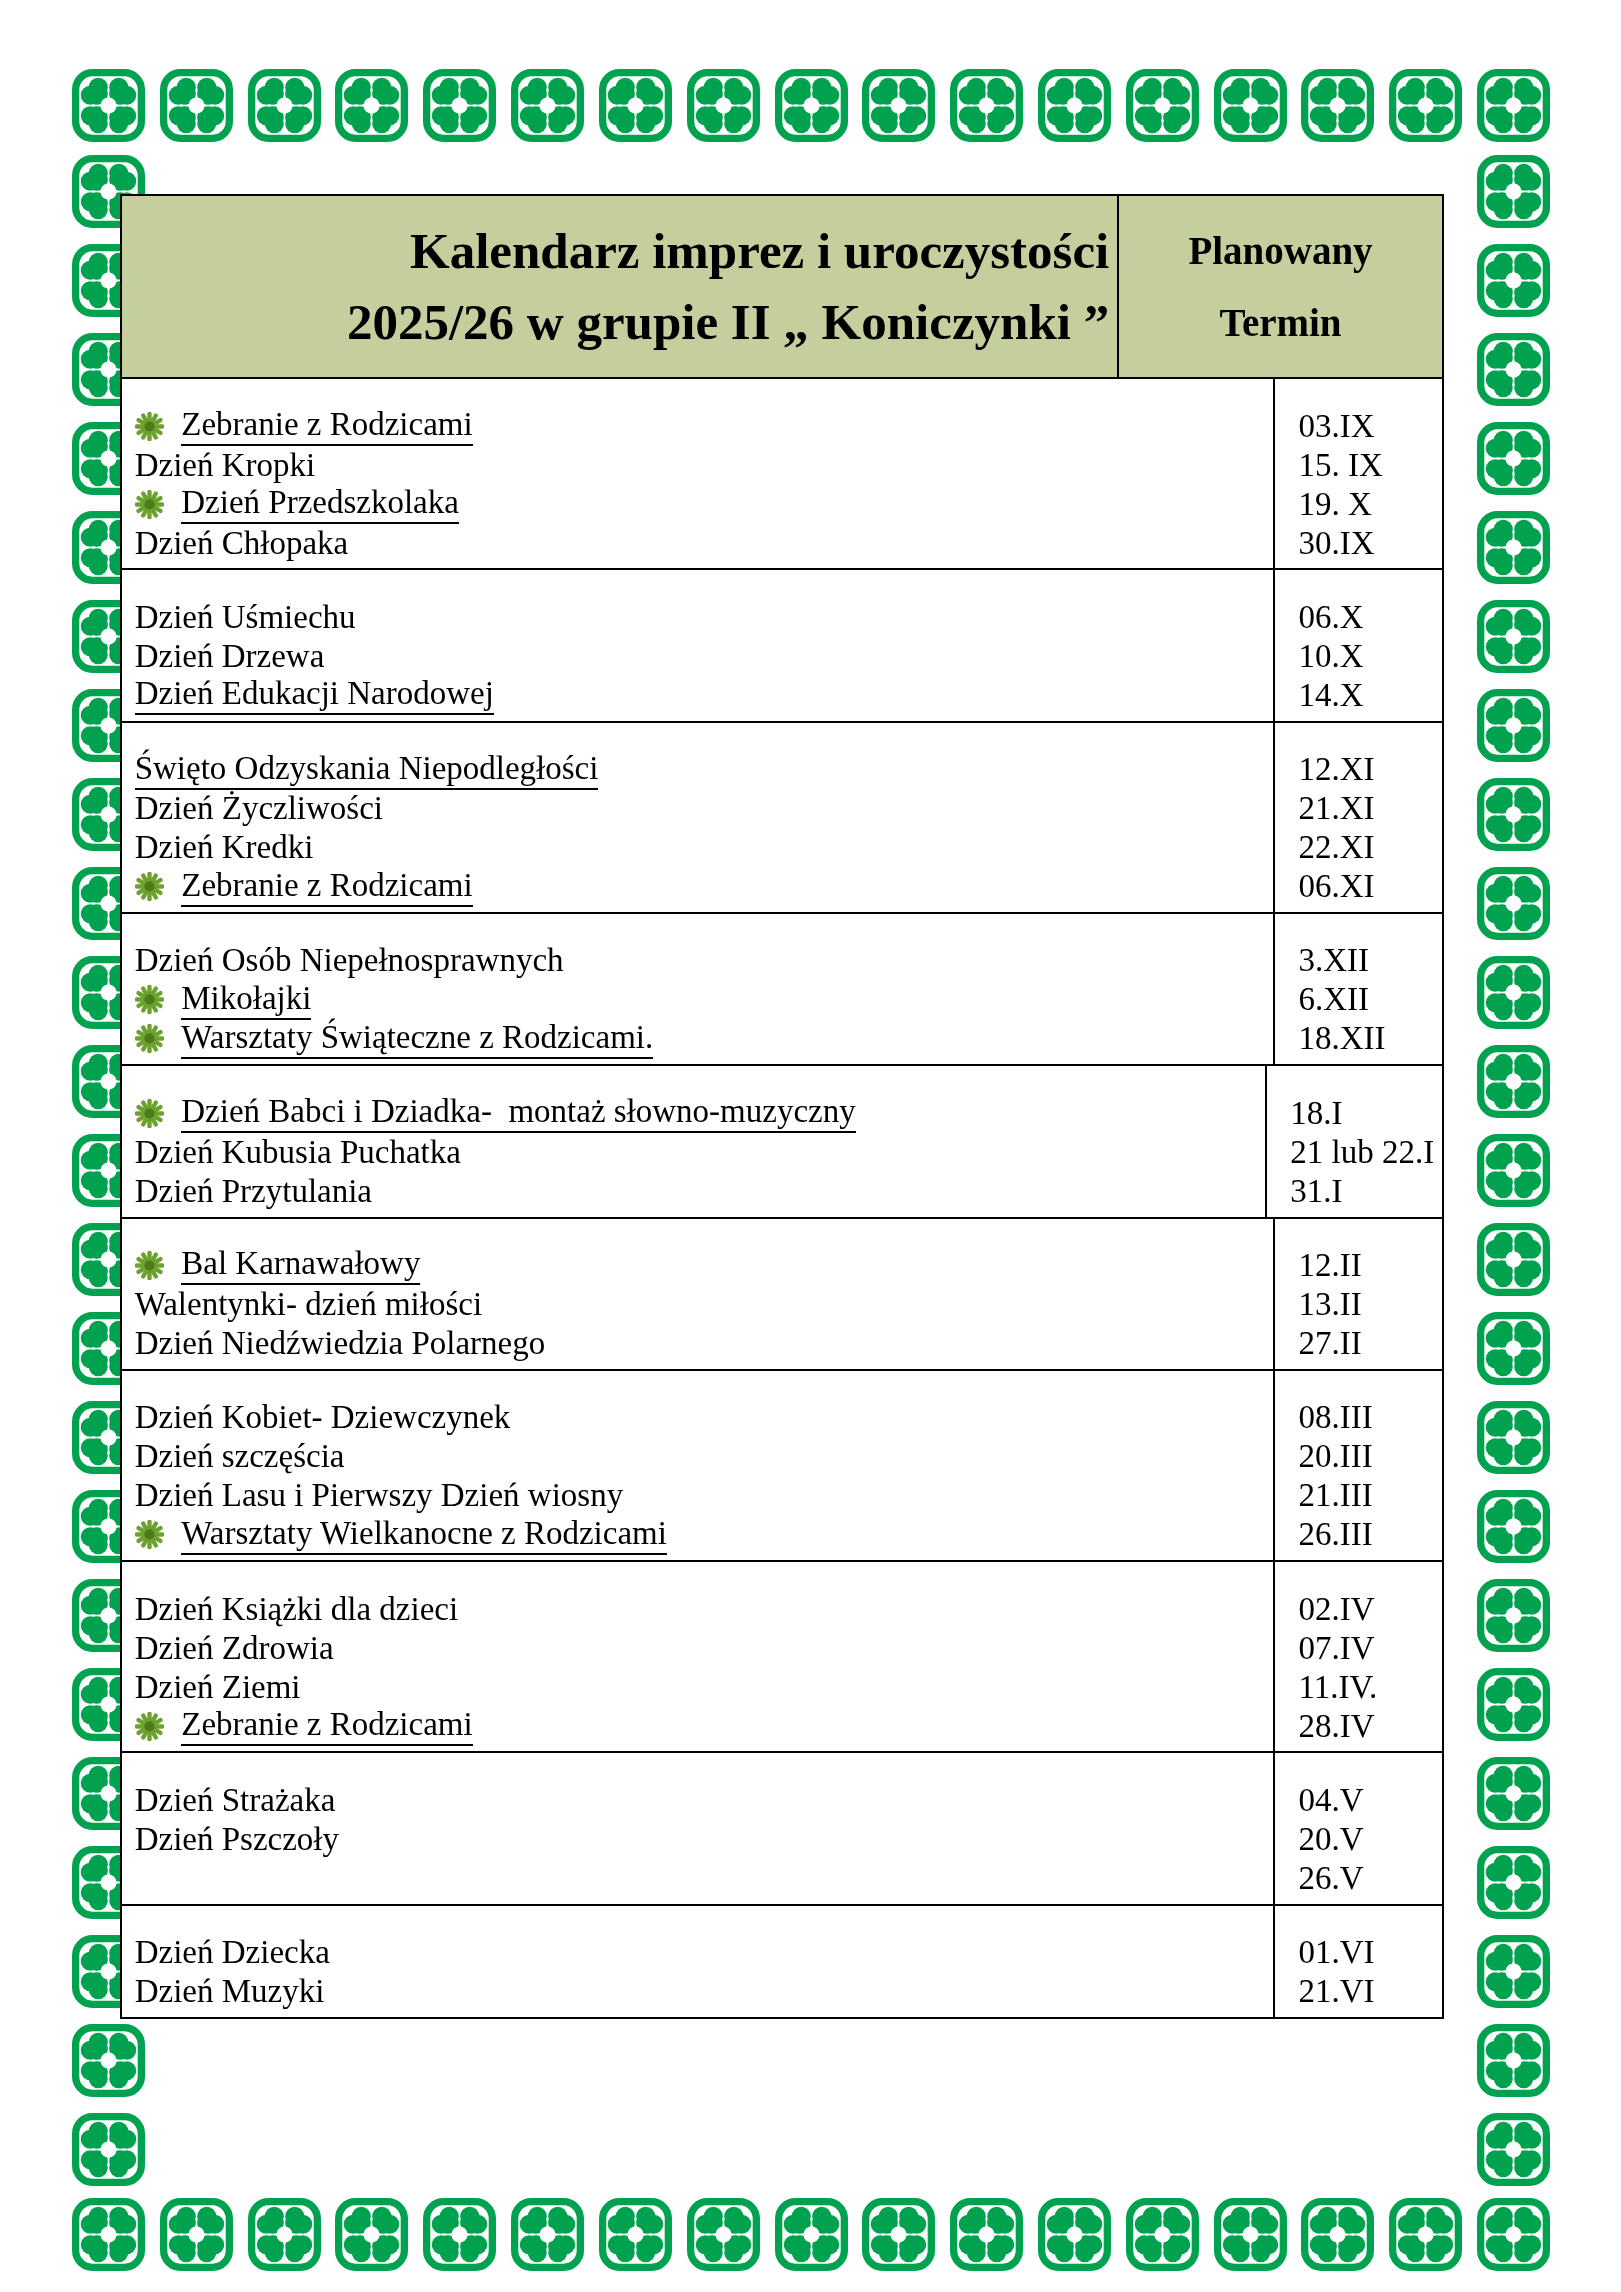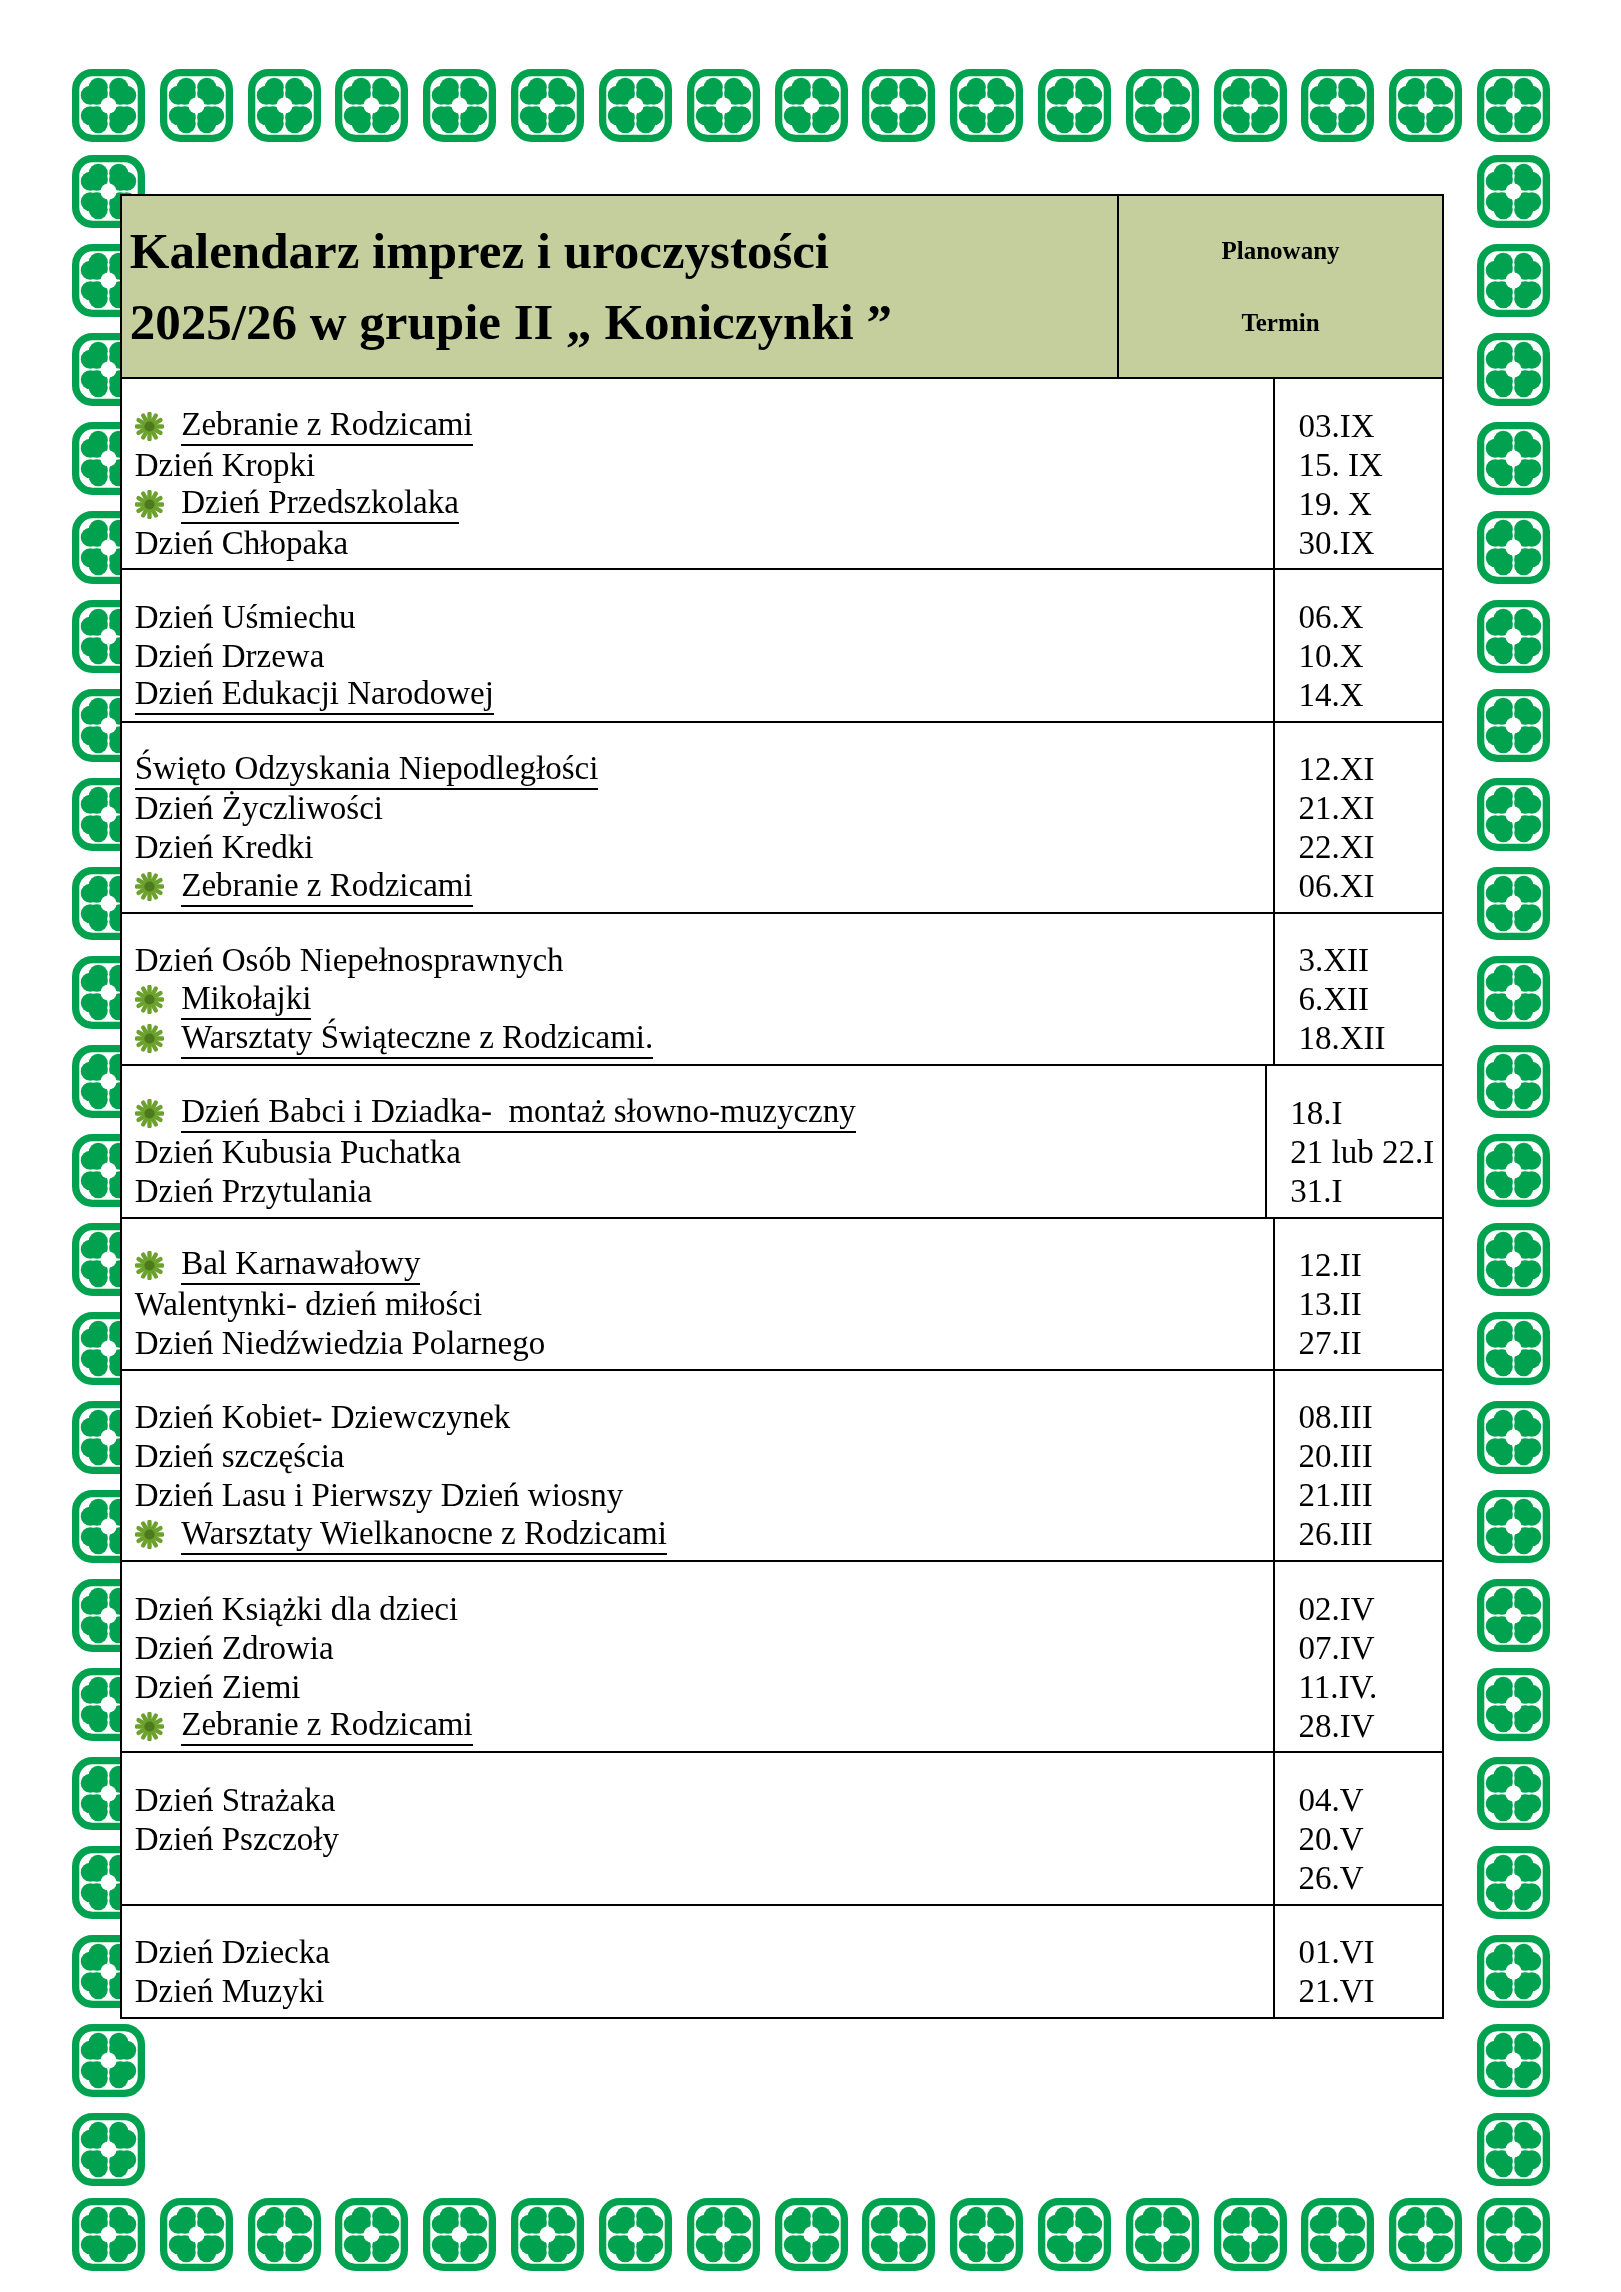--- a/index.html
+++ b/index.html
@@ -10,24 +10,24 @@
   .strip{position:absolute;display:flex;justify-content:space-between;}
   .strip-top{left:72px;top:69px;width:1478px;height:73px;}
   .strip-bottom{left:72px;top:2198px;width:1478px;height:73px;}
   .strip-left{left:72px;top:155px;width:73px;height:2031px;flex-direction:column;}
   .strip-right{left:1477px;top:155px;width:73px;height:2031px;flex-direction:column;}
   .tile{width:73px;height:73px;flex:0 0 auto;display:block;}
 
   
   .doc{position:absolute;left:120px;top:194px;width:1324px;border:2px solid #000;box-sizing:border-box;background:#fff;}
   .thead{display:flex;border-bottom:2px solid #000;}
-  .th1{width:997px;box-sizing:border-box;border-right:2px solid #000;text-align:left;
+  .th1{width:997px;box-sizing:border-box;border-right:2px solid #000;text-align:right;
        padding:19.6px 7.8px;font-weight:bold;font-size:51px;line-height:71px;}
   .th2{flex:1;display:flex;flex-direction:column;align-items:center;justify-content:center;
-       gap:29px;font-weight:bold;font-size:25px;line-height:43px;text-align:center;}
+       gap:29px;font-weight:bold;font-size:39px;line-height:43px;text-align:center;}
 
   .group{display:flex;border-bottom:2px solid #000;}
   .group:last-child{border-bottom:none;}
   .gleft{width:1153px;box-sizing:border-box;border-right:2px solid #000;padding:27.4px 9.8px 5.9px 12.7px;}
   .gright{flex:1;box-sizing:border-box;padding:27.4px 7.8px 5.9px 23.5px;}
   .line{height:39px;display:flex;align-items:center;font-size:33px;white-space:pre;}
   .evname{white-space:pre-wrap;}
   .evname.u{border-bottom:2px solid #000;padding-bottom:1px;}
   .bullet{width:29px;height:29px;margin-right:17.6px;flex:0 0 auto;}
 </style>

